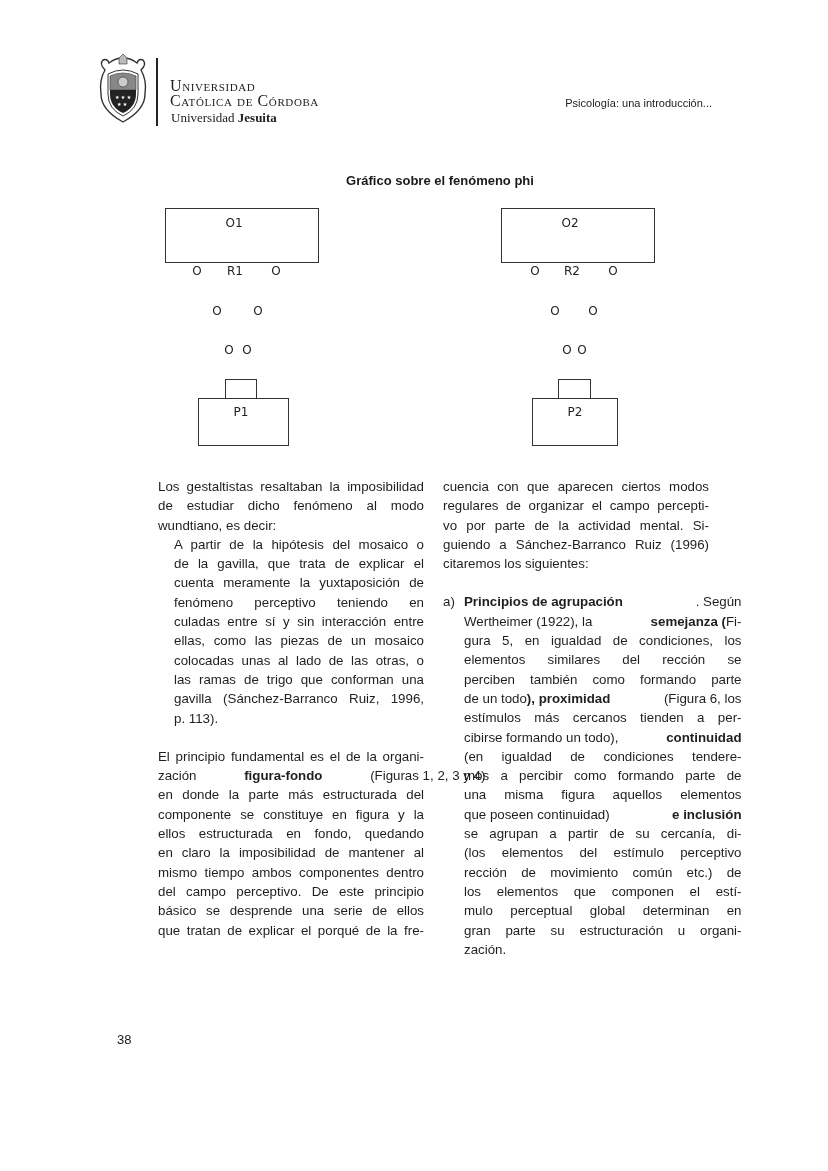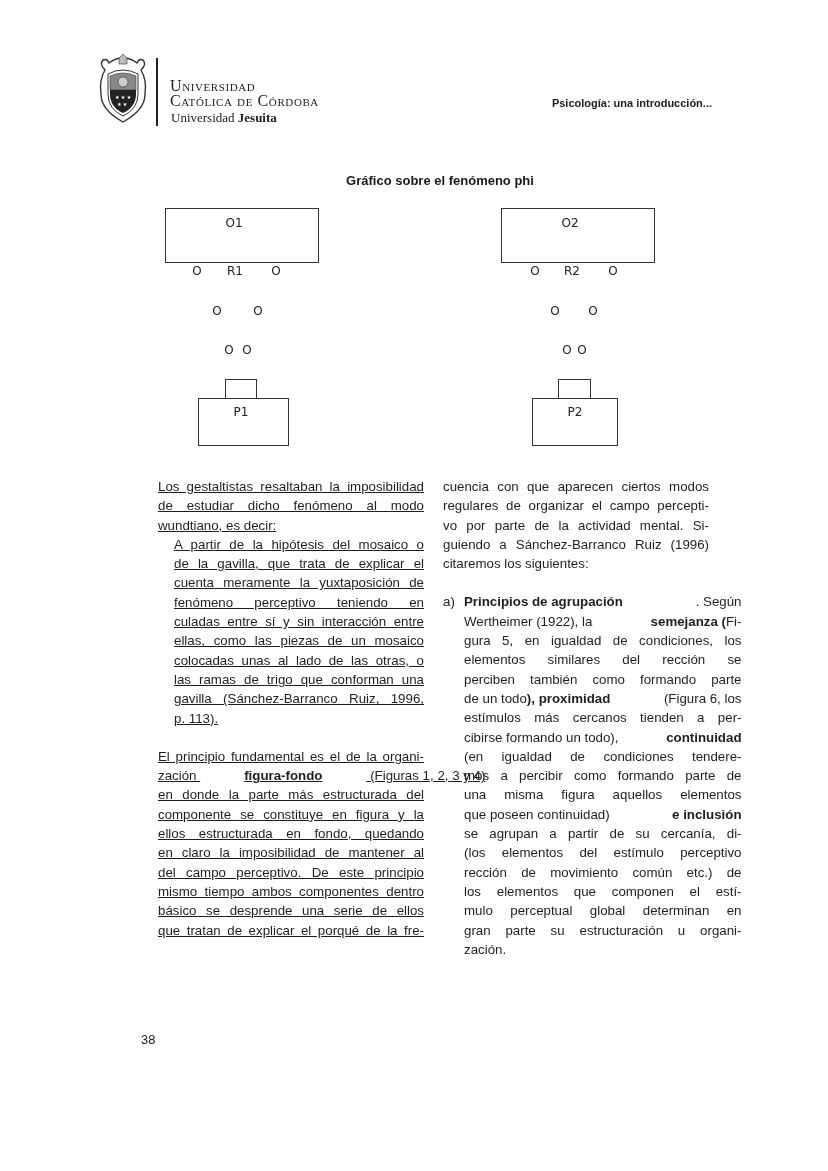--- a/index.html
+++ b/index.html
@@ -7,34 +7,34 @@
          font-family: "Liberation Sans", sans-serif; color: #1a1a1a; }
   .abs { position: absolute; }
   .logo { left: 95px; top: 54px; width: 56px; height: 72px; }
   .vline { left: 156px; top: 58px; width: 2px; height: 68px; background: #222; }
   .uni-name { left: 170px; top: 78px; font-family: "Liberation Serif", serif; color: #222;
               font-variant: small-caps; letter-spacing: 0.6px; line-height: 15px; font-size: 16px; }
   .uni-name div { white-space: nowrap; }
   .uni-sub { left: 171px; top: 110px; font-family: "Liberation Serif", serif; 
              font-size: 13px; color: #222; white-space: nowrap; }
   .uni-sub b { font-weight: bold; }
-  .running-head { right: 116px; top: 97px; font-size: 11px; color: #222; white-space: nowrap; font-weight: bold; }
+  .running-head { right: 116px; top: 97px; font-size: 11px; color: #222; white-space: nowrap; }
   .diag-title { left: 0; width: 880px; top: 173px; text-align: center; font-weight: bold; font-size: 13px; }
   .box { border: 1.3px solid #333; box-sizing: border-box; background: #fff; }
   .dlabel { font-family: "DejaVu Sans", sans-serif; font-size: 12px; color: #222; transform: translateX(-50%); white-space: nowrap; }
   .col { width: 266px; font-size: 13.3px; line-height: 19.3px; text-align: justify; color: #1f1f1f; }
   .col p { margin: 0; }
   .col .line { display: block; text-align: justify; text-align-last: justify; white-space: nowrap; }
   .col .last { text-align-last: left; }
   .quote { padding-left: 16px; }
   .gap { height: 19px; }
   .item { display: flex; }
   .item .mark { width: 21px; flex: none; }
   .item .body { flex: 1; }
-  .page-num { left: 117px; top: 1032px; font-size: 13px; margin-left: 24px; }
+  .page-num { left: 117px; top: 1032px; font-size: 13px; }
   b { font-weight: bold; }
   .lj { display: flex; justify-content: space-between; white-space: pre; gap: 44px; }
 </style>
 </head>
 <body>
 
 <div class="abs logo">
   <svg width="56" height="72" viewBox="0 0 56 72">
     <path d="M10 16 Q4 10 8 6 Q12 4 14 9 Q20 4 28 4 Q36 4 42 9 Q44 4 48 6 Q52 10 46 16 Q52 26 50 40 Q50 56 28 68 Q6 56 6 40 Q4 26 10 16Z" fill="#fff" stroke="#333" stroke-width="1.4"></path>
     <path d="M13 20 Q28 12 43 20 L43 40 Q43 55 28 62 Q13 55 13 40Z" fill="#fff" stroke="#333" stroke-width="1"></path>
@@ -78,21 +78,21 @@
 <div class="abs dlabel" style="left:572px;top:264px;">R2</div>
 <div class="abs dlabel" style="left:613px;top:264px;">O</div>
 <div class="abs dlabel" style="left:555px;top:304px;">O</div>
 <div class="abs dlabel" style="left:593px;top:304px;">O</div>
 <div class="abs dlabel" style="left:567px;top:343px;">O</div>
 <div class="abs dlabel" style="left:582px;top:343px;">O</div>
 <div class="abs box" style="left:558px;top:379px;width:33px;height:20px;"></div>
 <div class="abs box" style="left:532px;top:398px;width:86px;height:48px;"></div>
 <div class="abs dlabel" style="left:575px;top:405px;">P2</div>
 
-<div class="abs col" style="left:158px;top:477px;text-decoration:underline;">
+<div class="abs col" style="left:158px;top:477px;">
   <p>
     <span class="line">Los gestaltistas resaltaban la imposibilidad</span>
     <span class="line">de estudiar dicho fenómeno al modo</span>
     <span class="line last">wundtiano, es decir:</span>
   </p>
   <p class="quote">
     <span class="line">A partir de la hipótesis del mosaico o</span>
     <span class="line">de la gavilla, que trata de explicar el</span>
     <span class="line">cuenta meramente la yuxtaposición de</span>
     <span class="line">fenómeno perceptivo teniendo en</span>
@@ -104,22 +104,22 @@
     <span class="line last">p. 113).</span>
   </p>
   <div class="gap"></div>
   <p>
     <span class="line">El principio fundamental es el de la organi-</span>
     <span class="lj"><span>zación </span><b>figura-fondo</b><span> (Figuras 1, 2, 3 y 4)</span></span>
     <span class="line">en donde la parte más estructurada del</span>
     <span class="line">componente se constituye en figura y la</span>
     <span class="line">ellos estructurada en fondo, quedando</span>
     <span class="line">en claro la imposibilidad de mantener al</span>
+    <span class="line">mismo tiempo ambos componentes dentro</span>
     <span class="line">del campo perceptivo. De este principio</span>
-    <span class="line">mismo tiempo ambos componentes dentro</span>
     <span class="line">básico se desprende una serie de ellos</span>
     <span class="line">que tratan de explicar el porqué de la fre-</span>
   </p>
 </div>
 
 <div class="abs col" style="left:443px;top:477px;">
   <p>
     <span class="line">cuencia con que aparecen ciertos modos</span>
     <span class="line">regulares de organizar el campo percepti-</span>
     <span class="line">vo por parte de la actividad mental. Si-</span>

